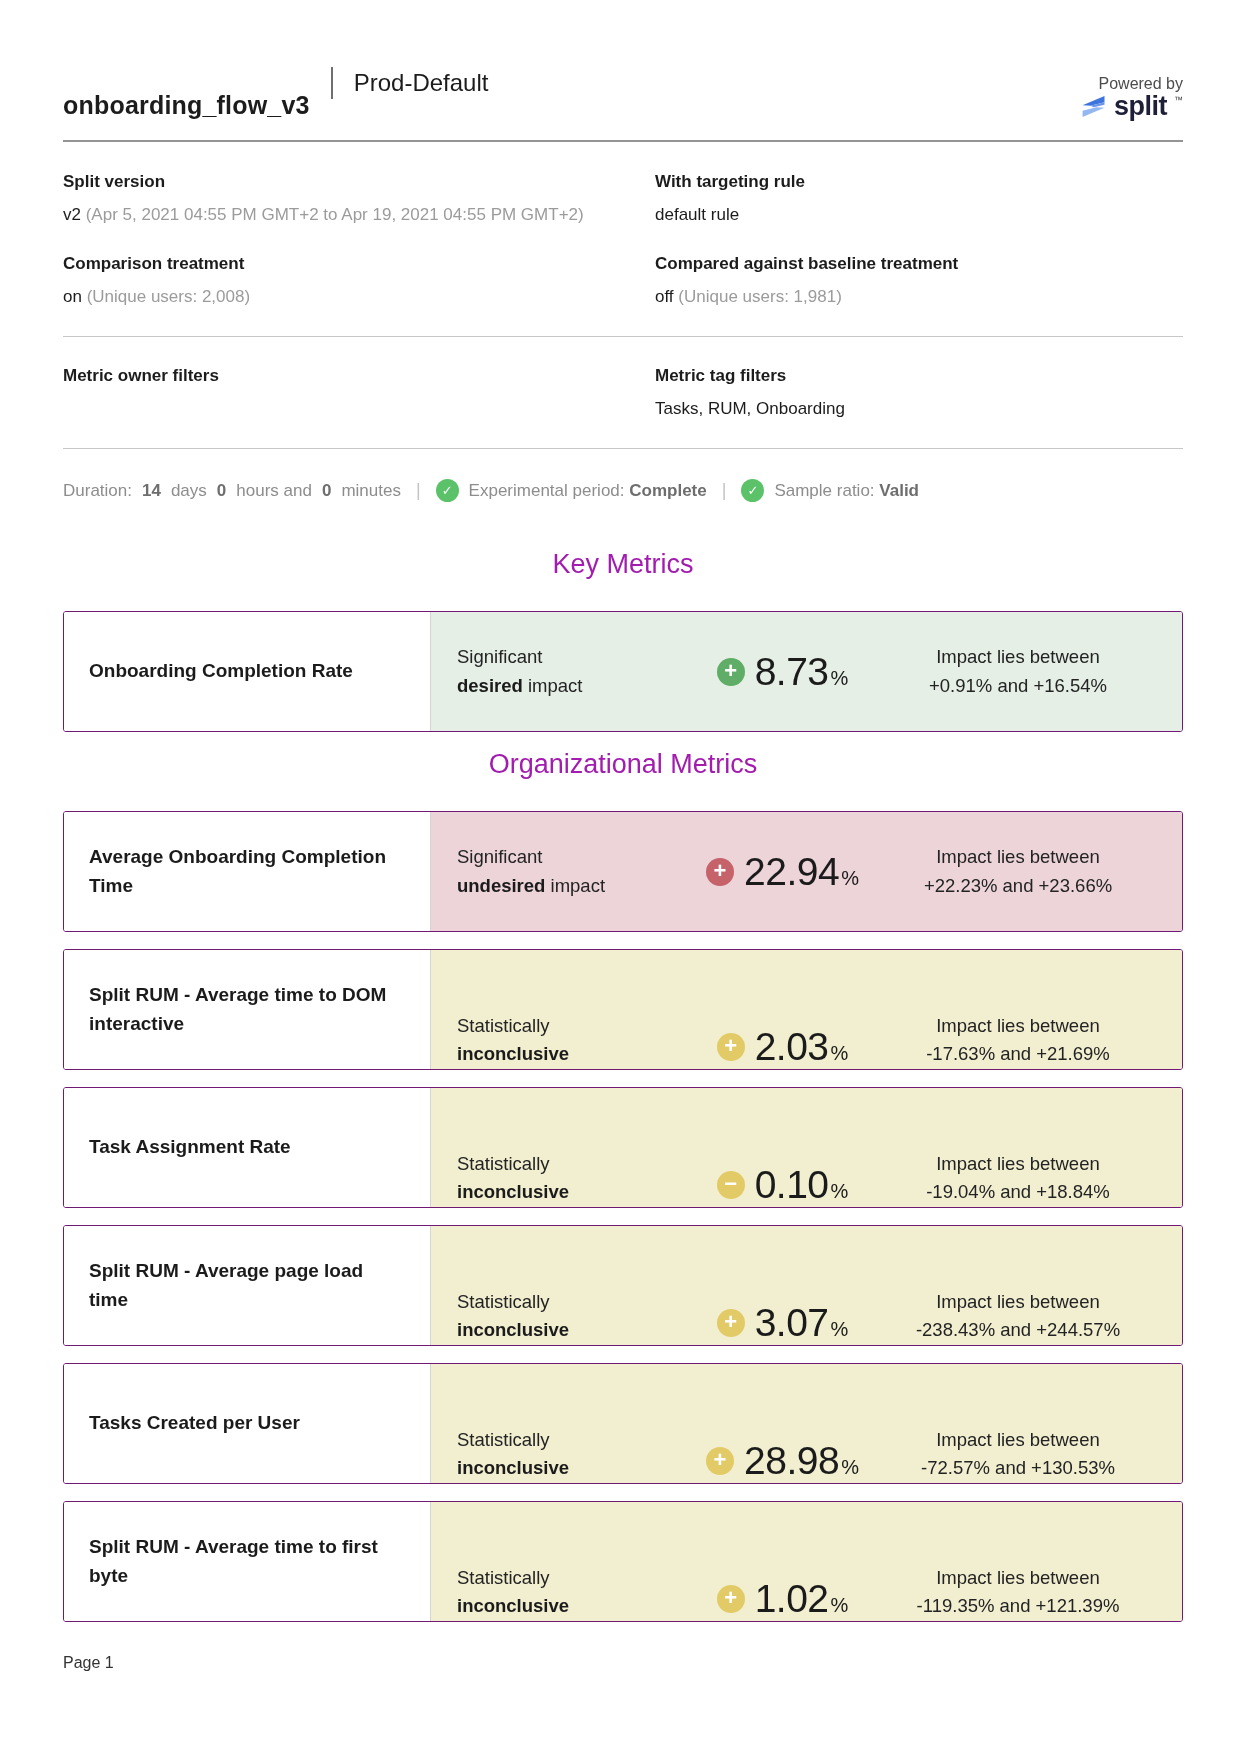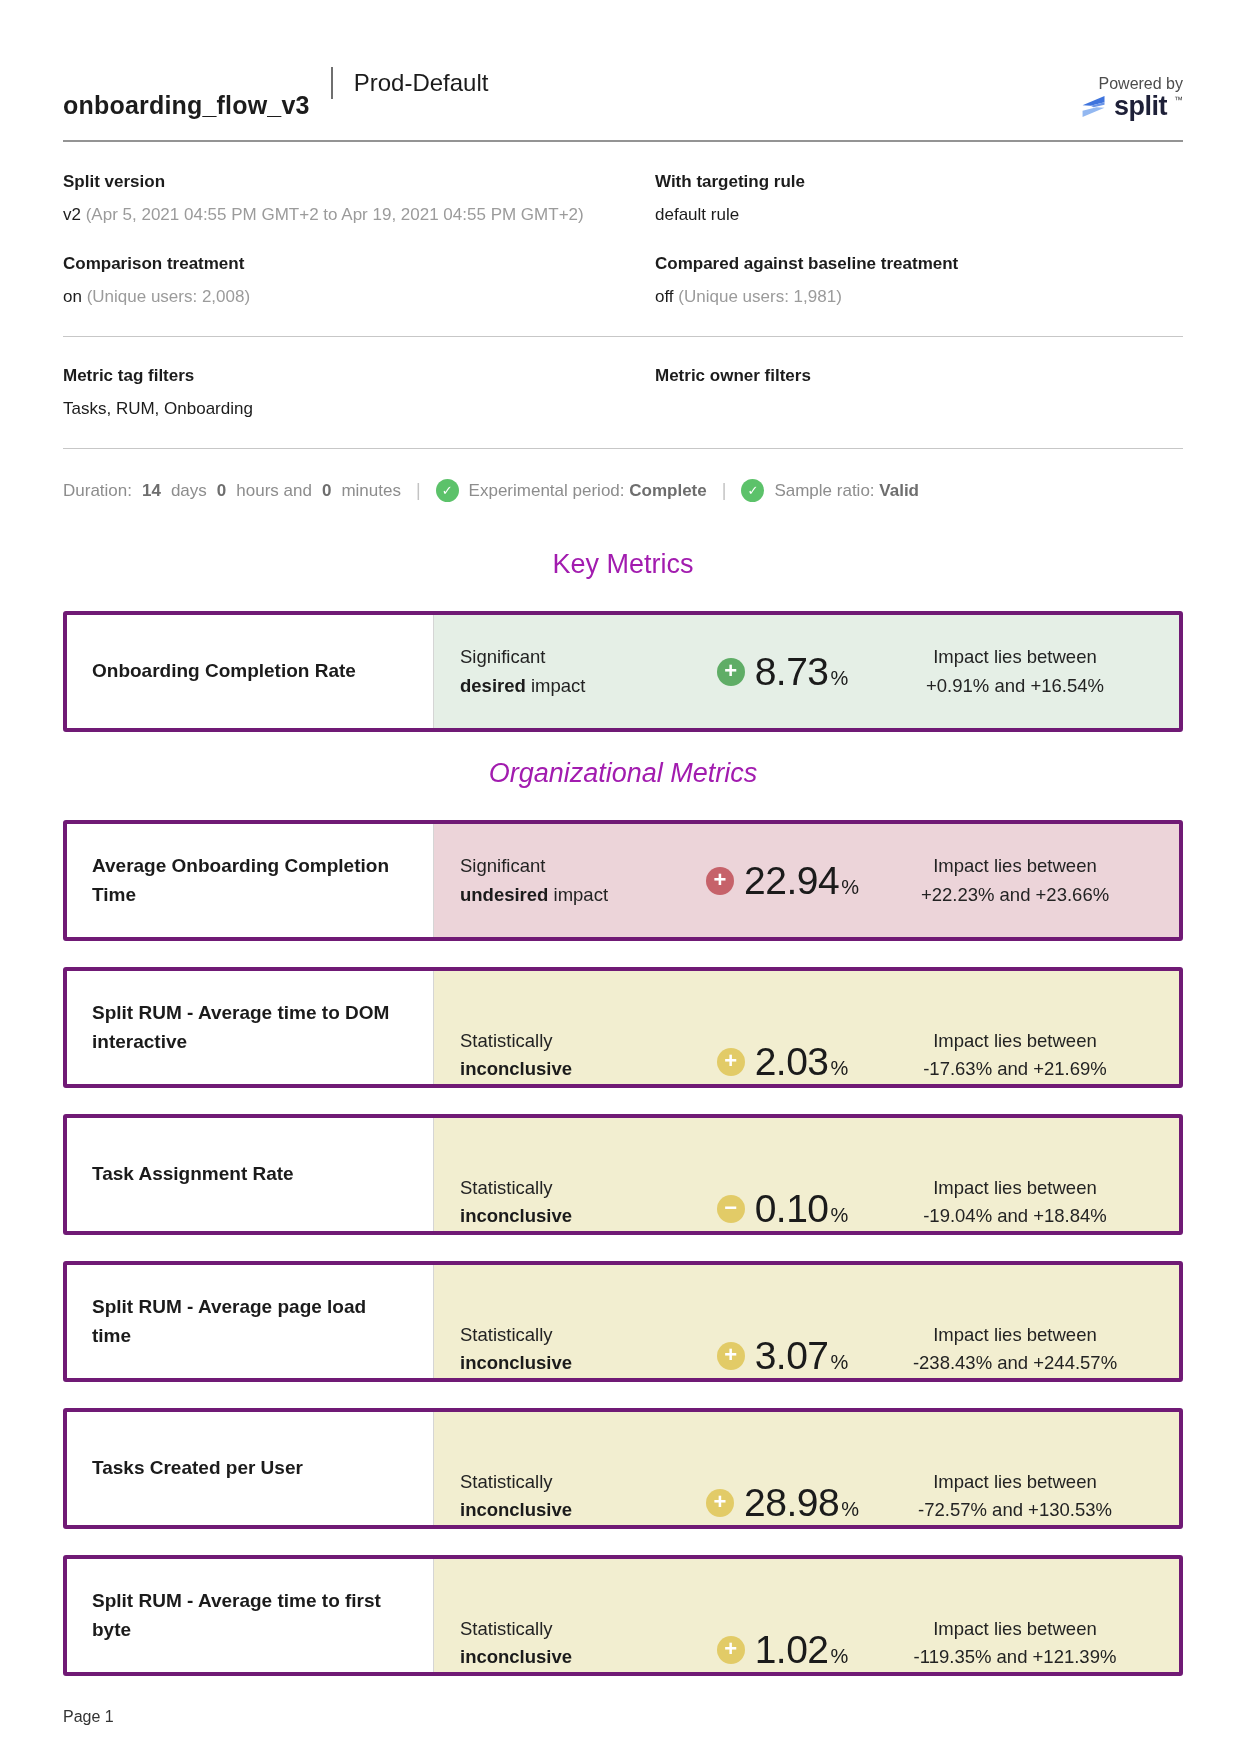--- a/index.html
+++ b/index.html
@@ -40,26 +40,26 @@
   .sb-item { display:flex; align-items:center; gap:10px; }
   .check {
     width:23px; height:23px; border-radius:50%; background:#5cc26a; color:#fff;
     display:inline-flex; align-items:center; justify-content:center;
     font-size:13px; font-weight:bold; flex:0 0 auto;
   }
   .pipe { color:#c3c3c3; font-size:18px; }
 
   
   .section-title { font-size:27px; font-weight:normal; color:#a21caf; margin:47px 0 31px;text-align:center; }
-  .section-title.tight { margin-top:4px;font-style:italic; }
+  .section-title.tight { margin-top:4px; }
 
   
   .card {
-    display:flex; border:4px solid #701a75; border-radius:3px;
-    min-height:121px; margin-bottom:26px; background:#fff; overflow:hidden;
+    display:flex; border:1px solid #701a75; border-radius:3px;
+    min-height:121px; margin-bottom:17px; background:#fff; overflow:hidden;
   }
   .card-name {
     width:367px; min-width:367px; display:flex; align-items:center;
     padding:18px 25px; font-size:19px; font-weight:bold; color:#1b1b1b;
     line-height:1.5; border-right:1px solid #d5d5d5; background:#fff;
   }
   .card-body { flex:1; display:flex; align-items:center; padding:0 26px; }
   .tone-green  .card-body { background:#e5efe6; }
   .tone-red    .card-body { background:#ecd4d9; }
   .tone-yellow .card-body { background:#f2eed0;align-items:flex-end; }
@@ -122,26 +122,26 @@
     <div class="field">
       <div class="flabel">Comparison treatment</div>
       <div class="fvalue"><span>on</span><span class="fsub"> (Unique users: 2,008)</span></div>
     </div>
     <div class="field">
       <div class="flabel">Compared against baseline treatment</div>
       <div class="fvalue"><span>off</span><span class="fsub"> (Unique users: 1,981)</span></div>
     </div>
     <hr class="rule">
     <div class="field">
+      <div class="flabel">Metric owner filters</div>
+      <div class="fvalue"></div>
+    </div>
+    <div class="field">
       <div class="flabel">Metric tag filters</div>
       <div class="fvalue">Tasks, RUM, Onboarding</div>
-    </div>
-    <div class="field">
-      <div class="flabel">Metric owner filters</div>
-      <div class="fvalue"></div>
     </div>
     <hr class="rule">
   </div>
 
   <div class="statusbar">
     <span class="sb-item">
       <span>Duration: </span>
         <b>14</b>
         <span> days </span>
         <b>0</b>

